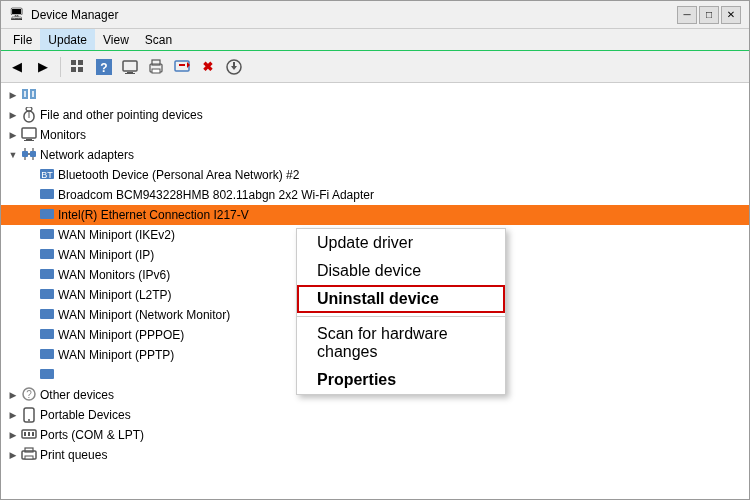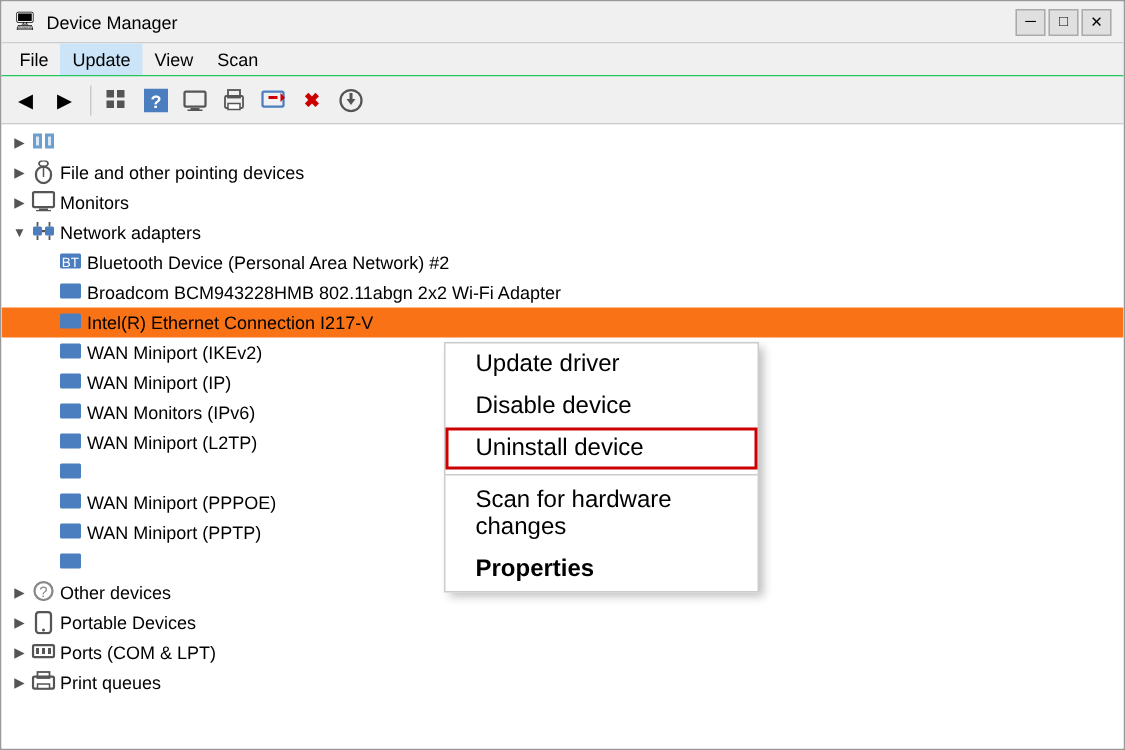--- a/index.html
+++ b/index.html
@@ -169,21 +169,21 @@
     }
     .context-menu-item {
       padding: 5px 20px;
       font-size: 16px;
       cursor: pointer;
       display: block;
     }
     .context-menu-item.highlighted {
       border: 2px solid #cc0000;
       padding: 3px 18px;
-      font-weight: normal;
+      font-weight: bold;
     }
     .context-menu-item.bold-item {
       font-weight: bold;
     }
     .context-menu-separator {
       height: 1px;
       background: #ccc;
       margin: 3px 0;
     }
   </style>
@@ -396,20 +396,21 @@
       </div>
 
       <div class="tree-item">
         <span class="tree-indent" style="width:22px"></span>
         <span class="tree-expand" style="width:16px"></span>
         <span class="tree-icon">
           <svg width="16" height="14" viewBox="0 0 16 14">
               <rect x="1" y="2" width="14" height="10" rx="1" fill="#4a7ebf"></rect>
             </svg>
         </span>
+        <span class="tree-label">WAN Miniport (Network Monitor)</span>
       </div>
 
       <div class="tree-item">
         <span class="tree-indent" style="width:22px"></span>
         <span class="tree-expand" style="width:16px"></span>
         <span class="tree-icon">
           <svg width="16" height="14" viewBox="0 0 16 14">
               <rect x="1" y="2" width="14" height="10" rx="1" fill="#4a7ebf"></rect>
             </svg>
         </span>

